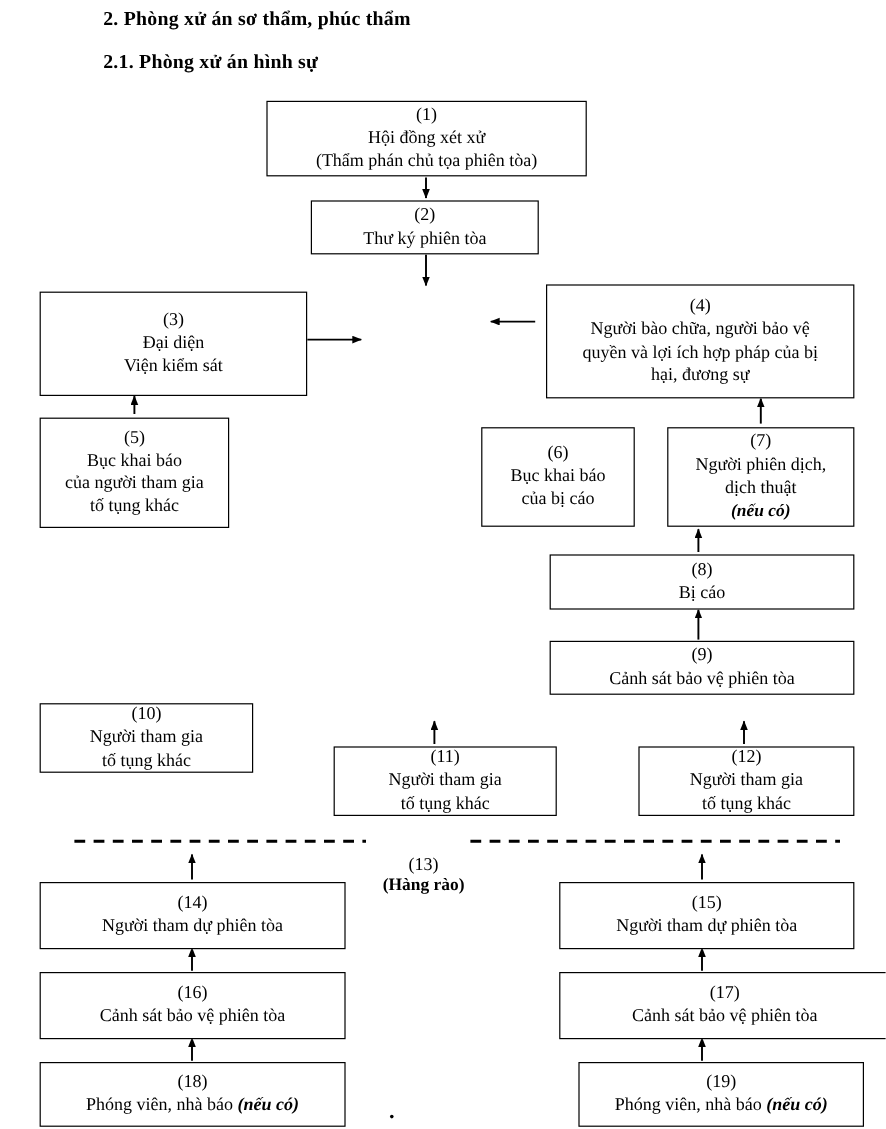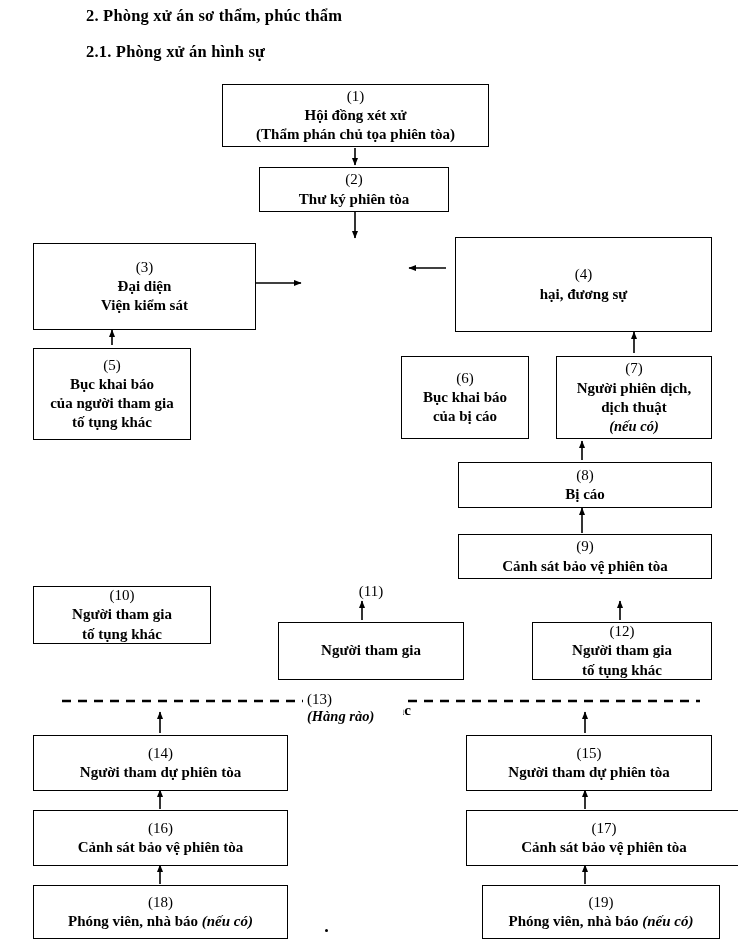--- a/index.html
+++ b/index.html
@@ -48,41 +48,43 @@
     text-align: center;
     font-size: 15px;
     line-height: 1.28;
     padding: 2px 4px;
   }
   .box .num {
     font-weight: normal;
     font-size: 15px;
   }
   .box .ttl {
-    font-weight: bold;
+    font-weight: normal;
     font-size: 15px;
   }
   .box .ital {
     font-style: italic;
     font-weight: bold;
     font-size: 14.5px;
   }
   .inline-ital {
     font-style: italic;
     font-weight: bold;
   }
   .fence-label {
     position: absolute;
+    text-align: center;
     font-size: 15px;
     line-height: 1.2;
     background: #ffffff;
     padding: 0 4px;
+    margin-top: 22px;
   }
   .fence-label .num { font-weight: normal; }
-  .fence-label .ital { font-style: italic; font-weight: bold; font-size: 14.5px; }
+  .fence-label .ital { font-weight: bold; font-size: 14.5px; }
   svg.arrows {
     position: absolute;
     left: 0; top: 0;
     width: 738px; height: 941px;
     pointer-events: none;
   }
   .dot {
     position: absolute;
     width: 3px; height: 3px;
     background: #000;
@@ -154,20 +156,22 @@
   </div>
 
   <div class="box" style="left:33px; top:243px; width:223px; height:87px;">
     <div class="num">(3)</div>
     <div class="ttl">Đại diện</div>
     <div class="ttl">Viện kiểm sát</div>
   </div>
 
   <div class="box" style="left:455px; top:237px; width:257px; height:95px;">
     <div class="num">(4)</div>
+    <div class="ttl">Người bào chữa, người bảo vệ</div>
+    <div class="ttl">quyền và lợi ích hợp pháp của bị</div>
     <div class="ttl">hại, đương sự</div>
   </div>
 
   <div class="box" style="left:33px; top:348px; width:158px; height:92px;">
     <div class="num">(5)</div>
     <div class="ttl">Bục khai báo</div>
     <div class="ttl">của người tham gia</div>
     <div class="ttl">tố tụng khác</div>
   </div>
 
@@ -193,21 +197,21 @@
     <div class="num">(9)</div>
     <div class="ttl">Cảnh sát bảo vệ phiên tòa</div>
   </div>
 
   <div class="box" style="left:33px; top:586px; width:178px; height:58px;">
     <div class="num">(10)</div>
     <div class="ttl">Người tham gia</div>
     <div class="ttl">tố tụng  khác</div>
   </div>
 
-  <div class="box" style="left:278px; top:622px; width:186px; height:58px;gap:40px;">
+  <div class="box" style="left:278px; top:622px; width:186px; height:58px;">
     <div class="num">(11)</div>
     <div class="ttl">Người tham gia</div>
     <div class="ttl">tố tụng khác</div>
   </div>
 
   <div class="box" style="left:532px; top:622px; width:180px; height:58px;">
     <div class="num">(12)</div>
     <div class="ttl">Người tham gia</div>
     <div class="ttl">tố tụng  khác</div>
   </div>

